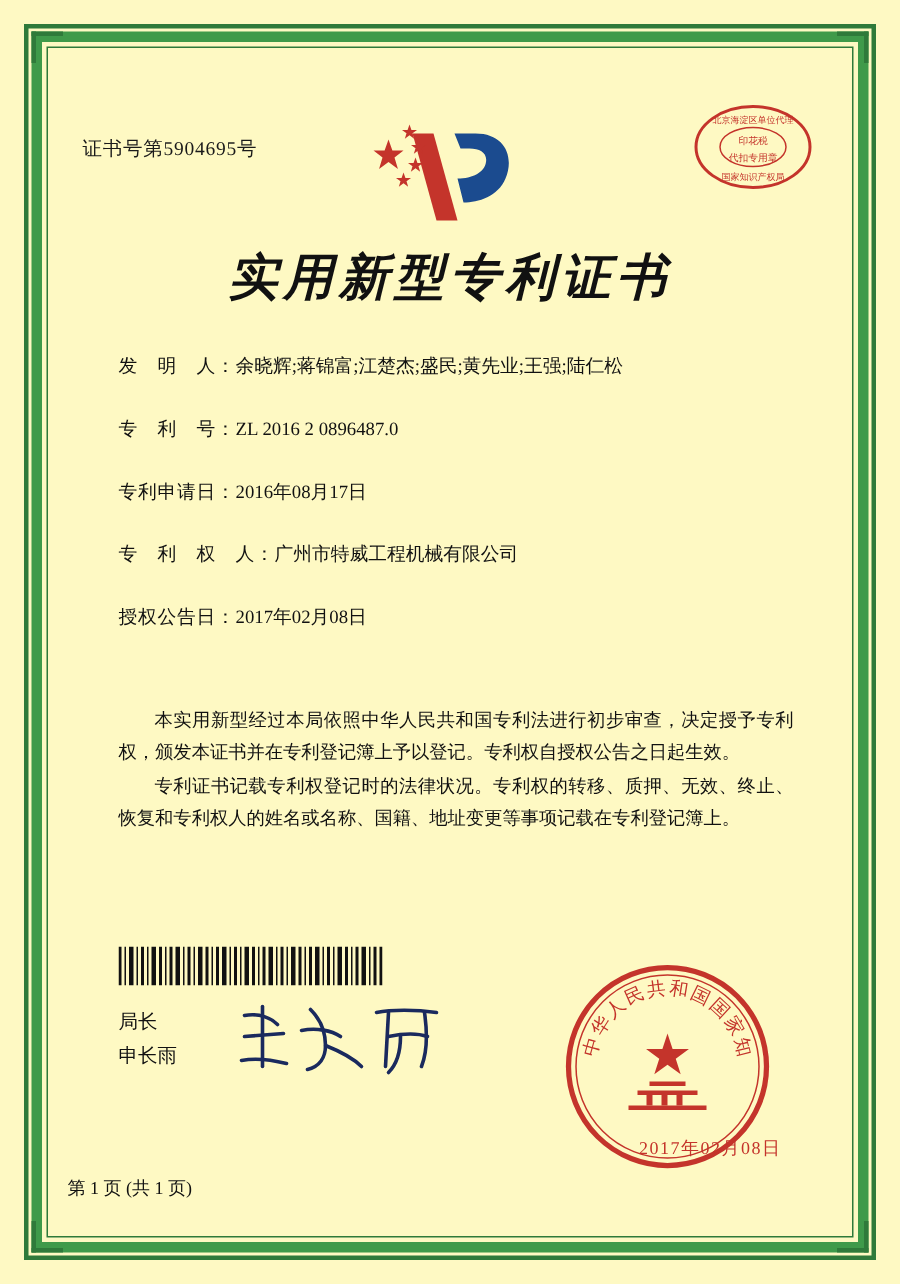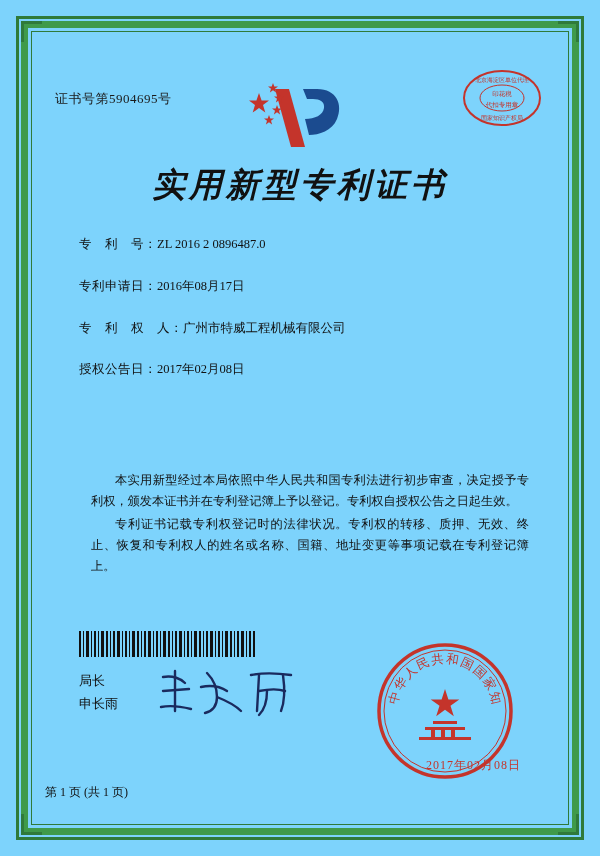--- a/index.html
+++ b/index.html
@@ -5,21 +5,21 @@
   html,body{margin:0;padding:0;}
   body{
     width:600px;height:856px;
     background:#ffffff;
     font-family:"Liberation Serif", serif;
     overflow:hidden;
   }
   .page{
     position:relative;
     width:600px;height:856px;
-    background:#7dd3fc;
+    background:#fef9c3;
   }
   
   .border-outer{
     position:absolute;left:16px;top:16px;right:16px;bottom:16px;
     border:3px solid #2f7a3a;
   }
   .border-mid{
     position:absolute;left:21px;top:21px;right:21px;bottom:21px;
     border:7px solid #3f9a4a;
   }
@@ -68,21 +68,21 @@
   }
   .field{margin-bottom:23px;}
   .field .lbl{display:inline-block;}
   .field .val{display:inline-block;}
   .sp{letter-spacing:0.5px;}
 
   .paras{
     position:absolute;left:34px;right:26px;top:425px;
     font-size:12.2px;color:#111;line-height:1.72;text-align:justify;
   }
-  .paras p{margin:0 0 2px 12px;text-indent:24px;}
+  .paras p{margin:0 0 2px 0;text-indent:24px;}
 
   .barcode{
     position:absolute;left:34px;top:586px;
     width:176px;height:26px;
   }
 
   .signblock{
     position:absolute;left:34px;top:625px;
     font-size:13px;color:#111;line-height:1.75;
   }
@@ -145,20 +145,23 @@
         <text x="41" y="15" font-size="6" fill="#c4342b" text-anchor="middle" font-family="Liberation Serif, serif">北京海淀区单位代理</text>
         <text x="41" y="29" font-size="6.5" fill="#c4342b" text-anchor="middle" font-family="Liberation Serif, serif">印花税</text>
         <text x="41" y="40" font-size="6.5" fill="#c4342b" text-anchor="middle" font-family="Liberation Serif, serif">代扣专用章</text>
         <text x="41" y="53" font-size="6" fill="#c4342b" text-anchor="middle" font-family="Liberation Serif, serif">国家知识产权局</text>
       </svg>
     </div>
 
     <div class="title">实用新型专利证书</div>
 
     <div class="fields">
+      <div class="field">
+        <span class="lbl sp">发　明　人：</span><span class="val">余晓辉;蒋锦富;江楚杰;盛民;黄先业;王强;陆仁松</span>
+      </div>
       <div class="field">
         <span class="lbl sp">专　利　号：</span><span class="val">ZL 2016 2 0896487.0</span>
       </div>
       <div class="field">
         <span class="lbl sp">专利申请日：</span><span class="val">2016年08月17日</span>
       </div>
       <div class="field">
         <span class="lbl sp">专　利　权　人：</span><span class="val">广州市特威工程机械有限公司</span>
       </div>
       <div class="field">

